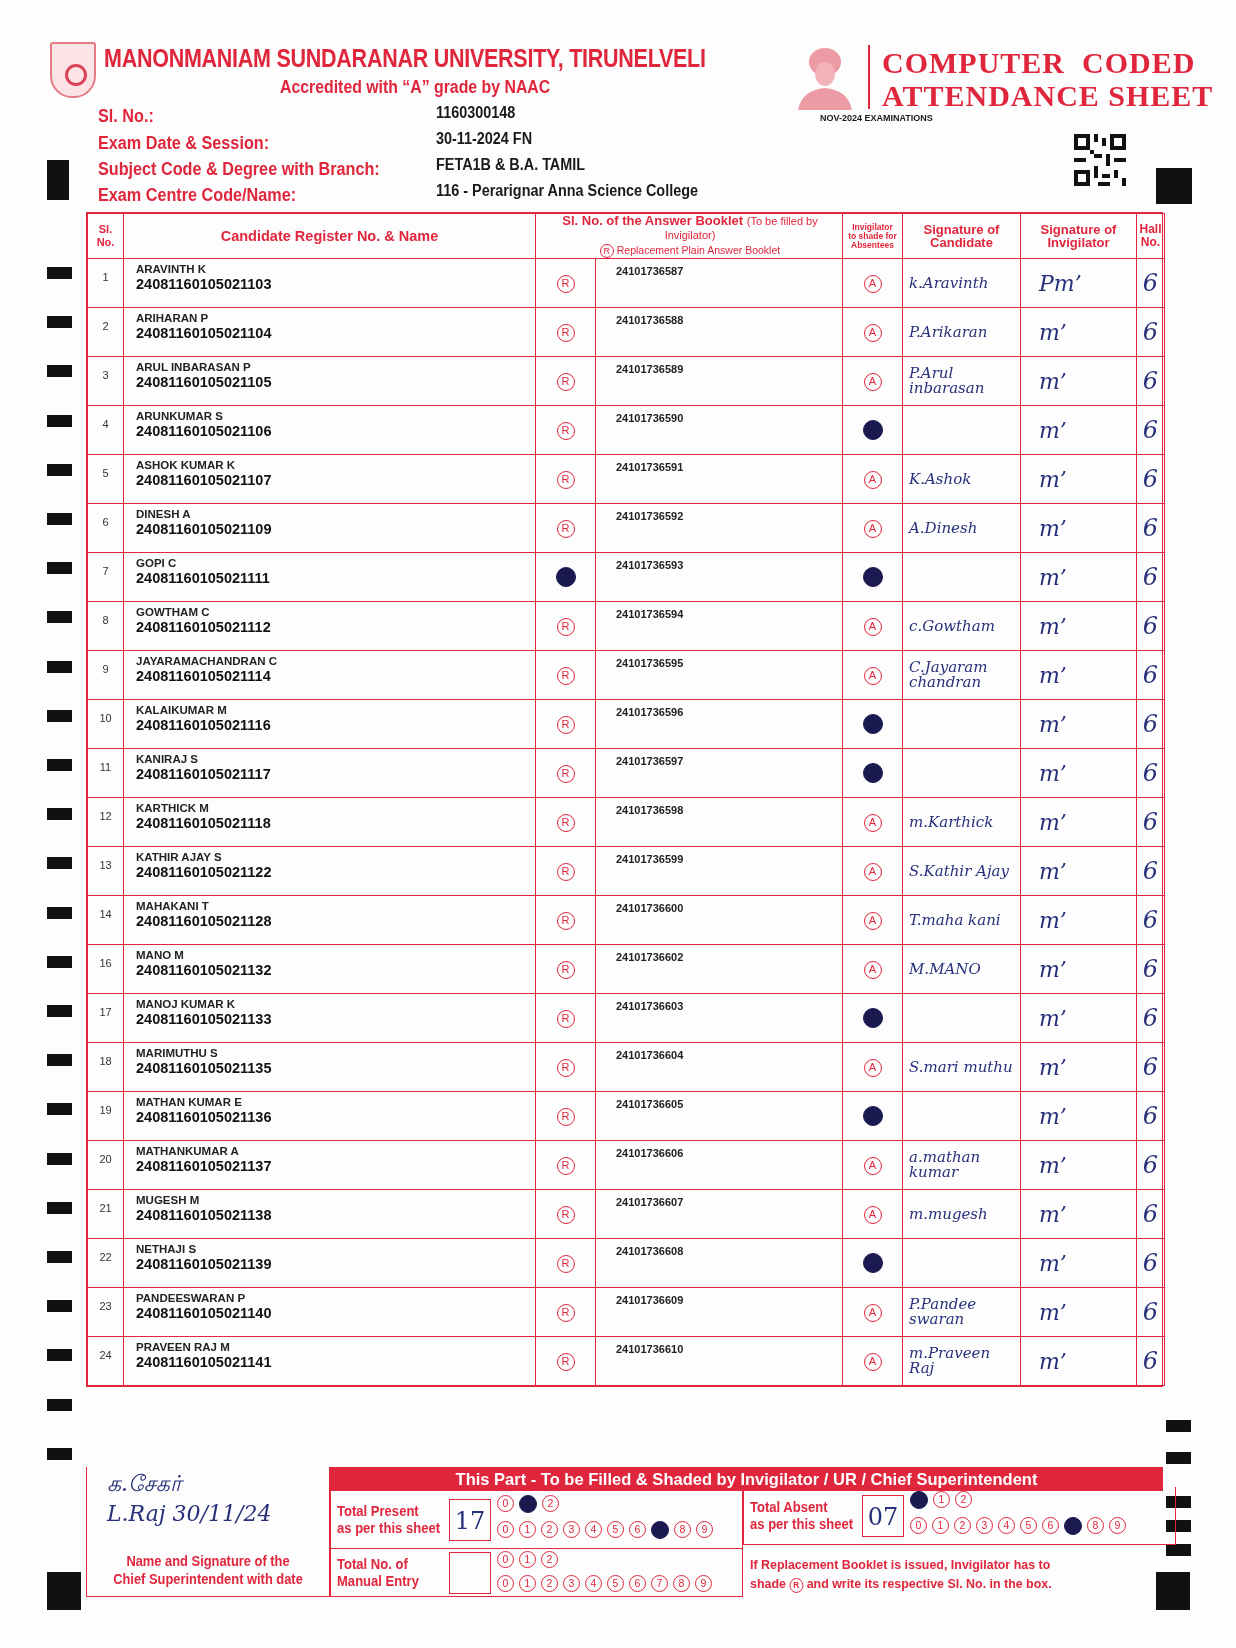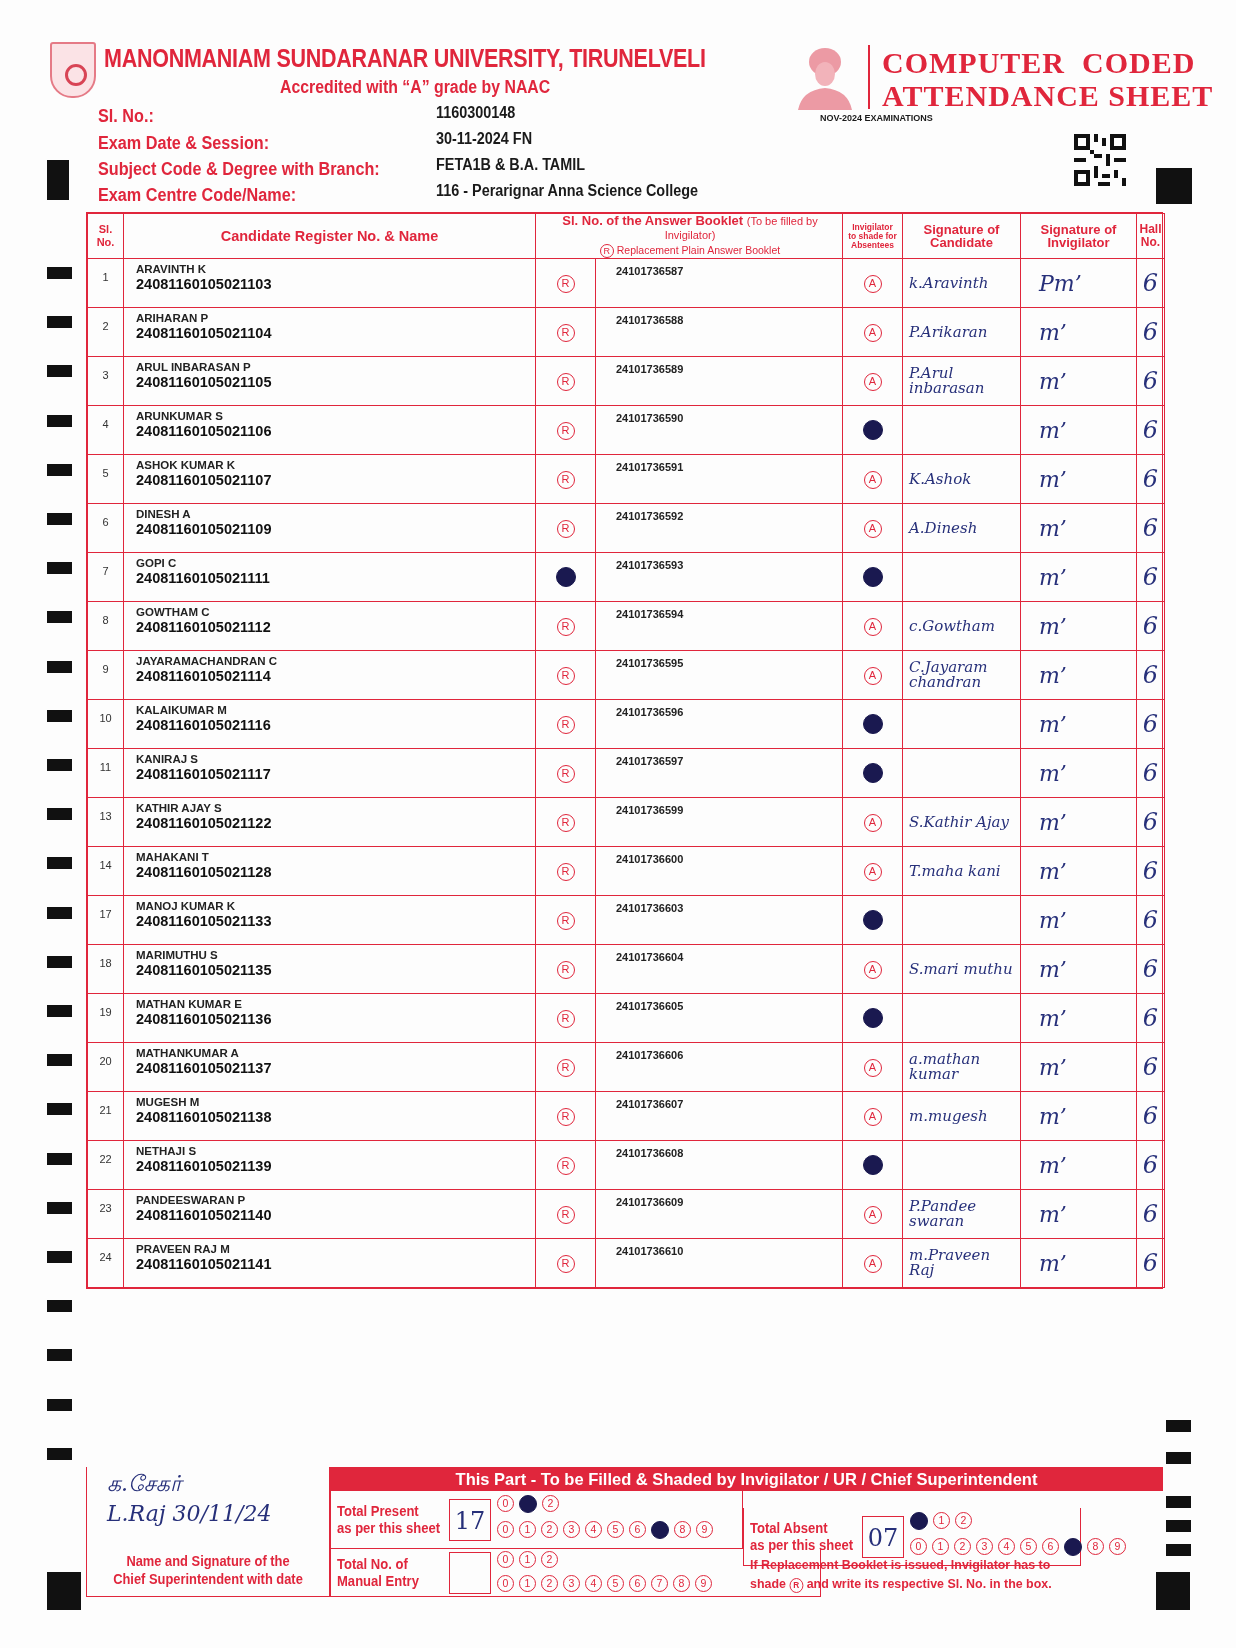--- a/index.html
+++ b/index.html
@@ -308,20 +308,33 @@
             <span class="creg">24081160105021117</span>
           </td>
           <td class="rcell"><span class="bubble">R</span></td>
           <td class="booklet">24101736597</td>
           <td class="acell"><span class="bubble filled">A</span></td>
           <td class="hand"></td>
           <td class="hand" style="font-size:22px;padding-left:18px">m’</td>
           <td class="hall">6</td>
         </tr>
         <tr class="row">
+          <td class="sl">12</td>
+          <td class="cand">
+            <span class="cname">KARTHICK M</span>
+            <span class="creg">24081160105021118</span>
+          </td>
+          <td class="rcell"><span class="bubble">R</span></td>
+          <td class="booklet">24101736598</td>
+          <td class="acell"><span class="bubble">A</span></td>
+          <td class="hand">m.Karthick</td>
+          <td class="hand" style="font-size:22px;padding-left:18px">m’</td>
+          <td class="hall">6</td>
+        </tr>
+        <tr class="row">
           <td class="sl">13</td>
           <td class="cand">
             <span class="cname">KATHIR AJAY S</span>
             <span class="creg">24081160105021122</span>
           </td>
           <td class="rcell"><span class="bubble">R</span></td>
           <td class="booklet">24101736599</td>
           <td class="acell"><span class="bubble">A</span></td>
           <td class="hand">S.Kathir Ajay</td>
           <td class="hand" style="font-size:22px;padding-left:18px">m’</td>
@@ -330,20 +343,33 @@
         <tr class="row">
           <td class="sl">14</td>
           <td class="cand">
             <span class="cname">MAHAKANI T</span>
             <span class="creg">24081160105021128</span>
           </td>
           <td class="rcell"><span class="bubble">R</span></td>
           <td class="booklet">24101736600</td>
           <td class="acell"><span class="bubble">A</span></td>
           <td class="hand">T.maha kani</td>
+          <td class="hand" style="font-size:22px;padding-left:18px">m’</td>
+          <td class="hall">6</td>
+        </tr>
+        <tr class="row">
+          <td class="sl">16</td>
+          <td class="cand">
+            <span class="cname">MANO M</span>
+            <span class="creg">24081160105021132</span>
+          </td>
+          <td class="rcell"><span class="bubble">R</span></td>
+          <td class="booklet">24101736602</td>
+          <td class="acell"><span class="bubble">A</span></td>
+          <td class="hand">M.MANO</td>
           <td class="hand" style="font-size:22px;padding-left:18px">m’</td>
           <td class="hall">6</td>
         </tr>
         <tr class="row">
           <td class="sl">17</td>
           <td class="cand">
             <span class="cname">MANOJ KUMAR K</span>
             <span class="creg">24081160105021133</span>
           </td>
           <td class="rcell"><span class="bubble">R</span></td>
@@ -479,21 +505,21 @@
         <span class="bubble">3</span>
         <span class="bubble">4</span>
         <span class="bubble">5</span>
         <span class="bubble">6</span>
         <span class="bubble filled">7</span>
         <span class="bubble">8</span>
         <span class="bubble">9</span>
       </div>
   </div>
 
-  <div class="f-box" style="left:657px;top:41px;width:338px;height:58px">
+  <div class="f-box" style="left:657px;top:20px;width:433px;height:58px">
     <div class="f-lbl" style="left:6px;top:12px">
       <div>Total Absent</div>
         <div>as per this sheet</div>
     </div>
     <div class="write-box" style="left:118px;top:8px">07</div>
     <div class="digits" id="absent-tens" style="left:166px;top:4px">
         <span class="bubble filled">0</span>
         <span class="bubble">1</span>
         <span class="bubble">2</span>
       </div>
@@ -504,21 +530,21 @@
         <span class="bubble">3</span>
         <span class="bubble">4</span>
         <span class="bubble">5</span>
         <span class="bubble">6</span>
         <span class="bubble filled">7</span>
         <span class="bubble">8</span>
         <span class="bubble">9</span>
       </div>
   </div>
 
-  <div class="f-box" style="left:244px;top:82px;width:491px;height:48px">
+  <div class="f-box" style="left:244px;top:82px;width:413px;height:48px">
     <div class="f-lbl" style="left:6px;top:7px">
       <div>Total No. of</div>
         <div>Manual Entry</div>
     </div>
     <div class="write-box" style="left:118px;top:3px;height:42px"></div>
     <div class="digits" id="manual-tens" style="left:166px;top:2px">
         <span class="bubble">0</span>
         <span class="bubble">1</span>
         <span class="bubble">2</span>
       </div>

